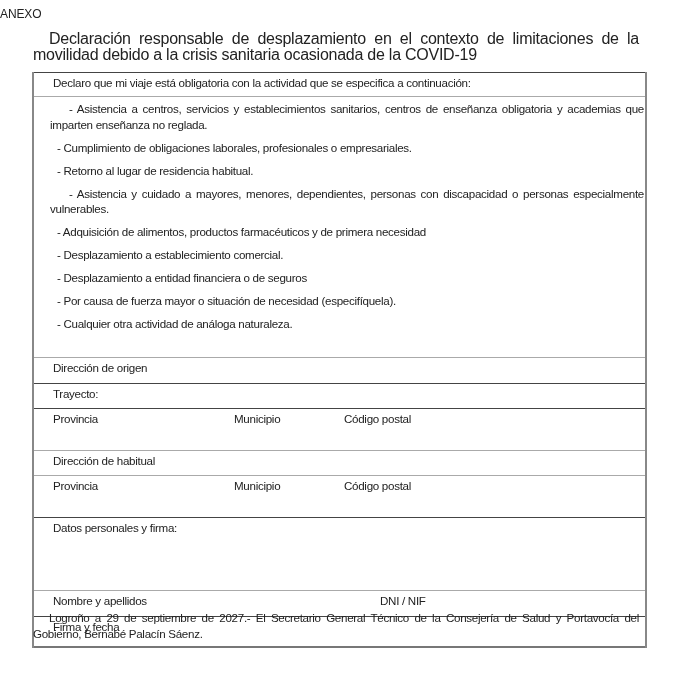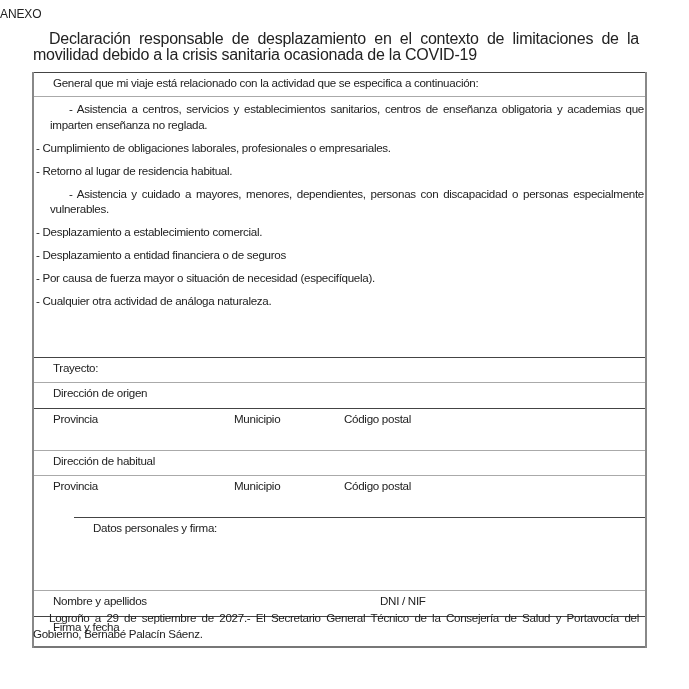--- a/index.html
+++ b/index.html
@@ -8,75 +8,76 @@
   .title { position:absolute; top:7px; left:0; width:620px; font-size:12px; letter-spacing:-0.1px; }
   .intro { position:absolute; top:31px; left:33px; width:606px; line-height:16px; text-align:justify; text-indent:16px; font-size:16px; letter-spacing:-0.25px; }
   .table { position:absolute; left:32px; top:72px; width:611px; border-left:2px solid #888; border-right:2px solid #888; }
   .row { position:relative; box-sizing:border-box; border-top:1.5px solid #444; }
   .row.light { border-top:1.5px solid #aaa; }
   .row:last-child { border-bottom:2px solid #777; }
   .cell-text { position:absolute; left:19px; top:3px; font-size:11.6px; letter-spacing:-0.3px; white-space:nowrap; }
   .list { padding:4px 0 0 0; }
   .item { font-size:11.6px; letter-spacing:-0.3px; line-height:15.5px; margin-bottom:7.5px; padding-left:16px; }
   .item.wrap { text-align:justify; text-indent:19px; padding-right:1px; }
-  .item.single { padding-left:2px; }
+  .item.single { padding-left:23px; }
   .col2 { left:200px; }
   .col3 { left:310px; }
   .colDni { left:346px; }
   .closing { position:absolute; top:610px; left:33px; width:606px; line-height:16px; text-align:justify; text-indent:16px; font-size:11.6px; letter-spacing:-0.3px; }
 </style>
 </head>
 <body>
 
 <div class="title">ANEXO</div>
 
 <div class="intro">Declaración responsable de desplazamiento en el contexto de limitaciones de la movilidad debido a la crisis sanitaria ocasionada de la COVID-19</div>
 
 <div class="table">
 
   <div class="row" style="height:24px;">
-    <span class="cell-text">General que mi viaje está relacionado con la actividad que se especifica a continuación:</span>
+    <span class="cell-text">Declaro que mi viaje está obligatoria con la actividad que se especifica a continuación:</span>
   </div>
 
   <div class="row light list" style="height:261px;">
     <div class="item wrap" style="padding-top:0px;">-  Asistencia a centros, servicios y establecimientos sanitarios, centros de enseñanza obligatoria y academias que imparten enseñanza no reglada.</div>
     <div class="item single">- Cumplimiento de obligaciones laborales, profesionales o empresariales.</div>
     <div class="item single">- Retorno al lugar de residencia habitual.</div>
     <div class="item wrap">-  Asistencia y cuidado a mayores, menores, dependientes, personas con discapacidad o personas especialmente vulnerables.</div>
+    <div class="item single">- Adquisición de alimentos, productos farmacéuticos y de primera necesidad</div>
     <div class="item single">- Desplazamiento a establecimiento comercial.</div>
     <div class="item single">- Desplazamiento a entidad financiera o de seguros</div>
     <div class="item single">- Por causa de fuerza mayor o situación de necesidad (especifíquela).</div>
     <div class="item single">- Cualquier otra actividad de análoga naturaleza.</div>
   </div>
 
+  <div class="row light" style="height:26px;">
+    <span class="cell-text">Dirección de origen</span>
+  </div>
+
   <div class="row" style="height:25px;">
     <span class="cell-text">Trayecto:</span>
-  </div>
-
-  <div class="row light" style="height:26px;">
-    <span class="cell-text">Dirección de origen</span>
   </div>
 
   <div class="row" style="height:42px;">
     <span class="cell-text">Provincia</span>
     <span class="cell-text col2">Municipio</span>
     <span class="cell-text col3">Código postal</span>
   </div>
 
   <div class="row light" style="height:25px;">
     <span class="cell-text">Dirección de habitual</span>
   </div>
 
   <div class="row light" style="height:42px;">
     <span class="cell-text">Provincia</span>
     <span class="cell-text col2">Municipio</span>
     <span class="cell-text col3">Código postal</span>
   </div>
 
-  <div class="row" style="height:25px;margin-left:40px;">
+  <div class="row" style="height:25px;">
     <span class="cell-text">Datos personales y firma:</span>
   </div>
 
   <div class="row light" style="height:26px;margin-top:48px;">
     <span class="cell-text">Nombre y apellidos</span>
     <span class="cell-text colDni">DNI / NIF</span>
   </div>
 
   <div class="row" style="height:32px;">
     <span class="cell-text">Firma y fecha</span>

